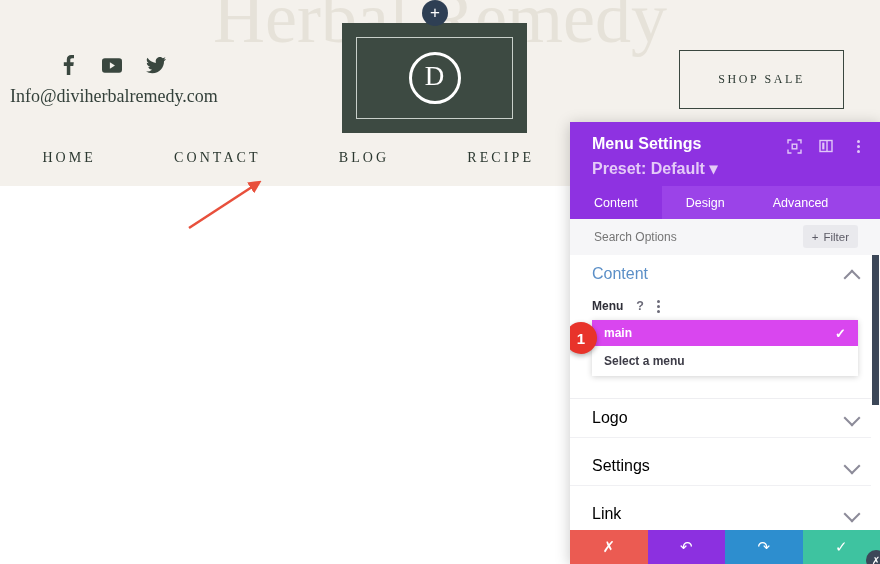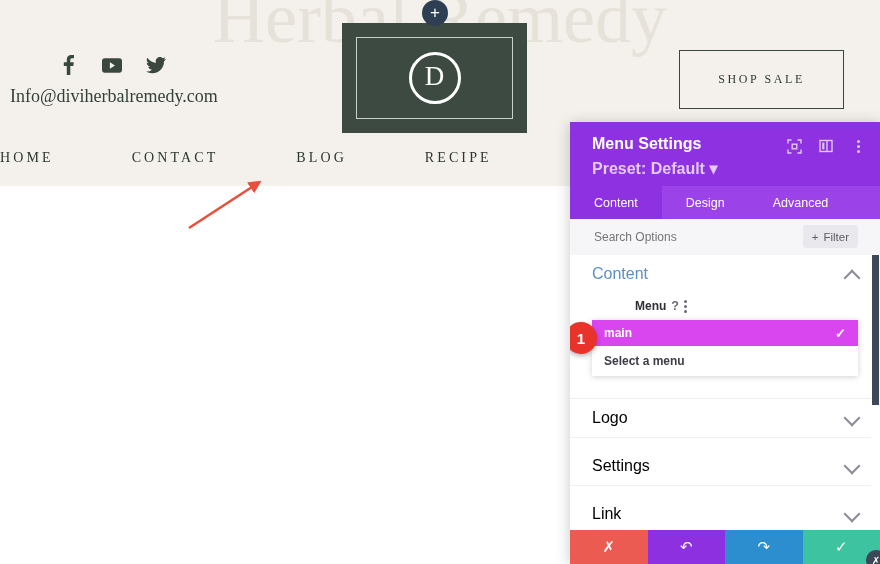--- a/index.html
+++ b/index.html
@@ -120,20 +120,21 @@
   }
 
   .navbar {
     position: absolute;
     left: 0; top: 150px;
     width: 880px;
     display: flex;
     align-items: center;
     gap: 0;
     box-sizing: border-box;
+    justify-content: flex-end;
   }
   .navbar .nav-item {
     font-family: "Liberation Serif", serif;
     font-size: 14px;
     letter-spacing: 3.1px;
     color: #2b3830;
     margin-right: 78px;
     white-space: nowrap;
   }
 
@@ -284,23 +285,22 @@
     border-right: 2px solid #8c8b99;
     border-bottom: 2px solid #8c8b99;
     transform: rotate(45deg);
   }
   .chev.up { transform: rotate(-135deg); margin-top: -2px; }
   .section-head .kebab { position: absolute; right: 5px; top: 13px; color: #8c8b99; }
 
   .field-label-row {
     display: flex;
     align-items: center;
-    gap: 5px;
+    gap: 13px;
     padding: 6px 22px 4px 22px;
-    margin-left: 43px;
   }
   .field-label {
     font-size: 12px;
     font-weight: bold;
     color: #2f2f38;
   }
   .help-q {
     font-size: 12.5px;
     font-weight: bold;
     color: #6b6a78;

